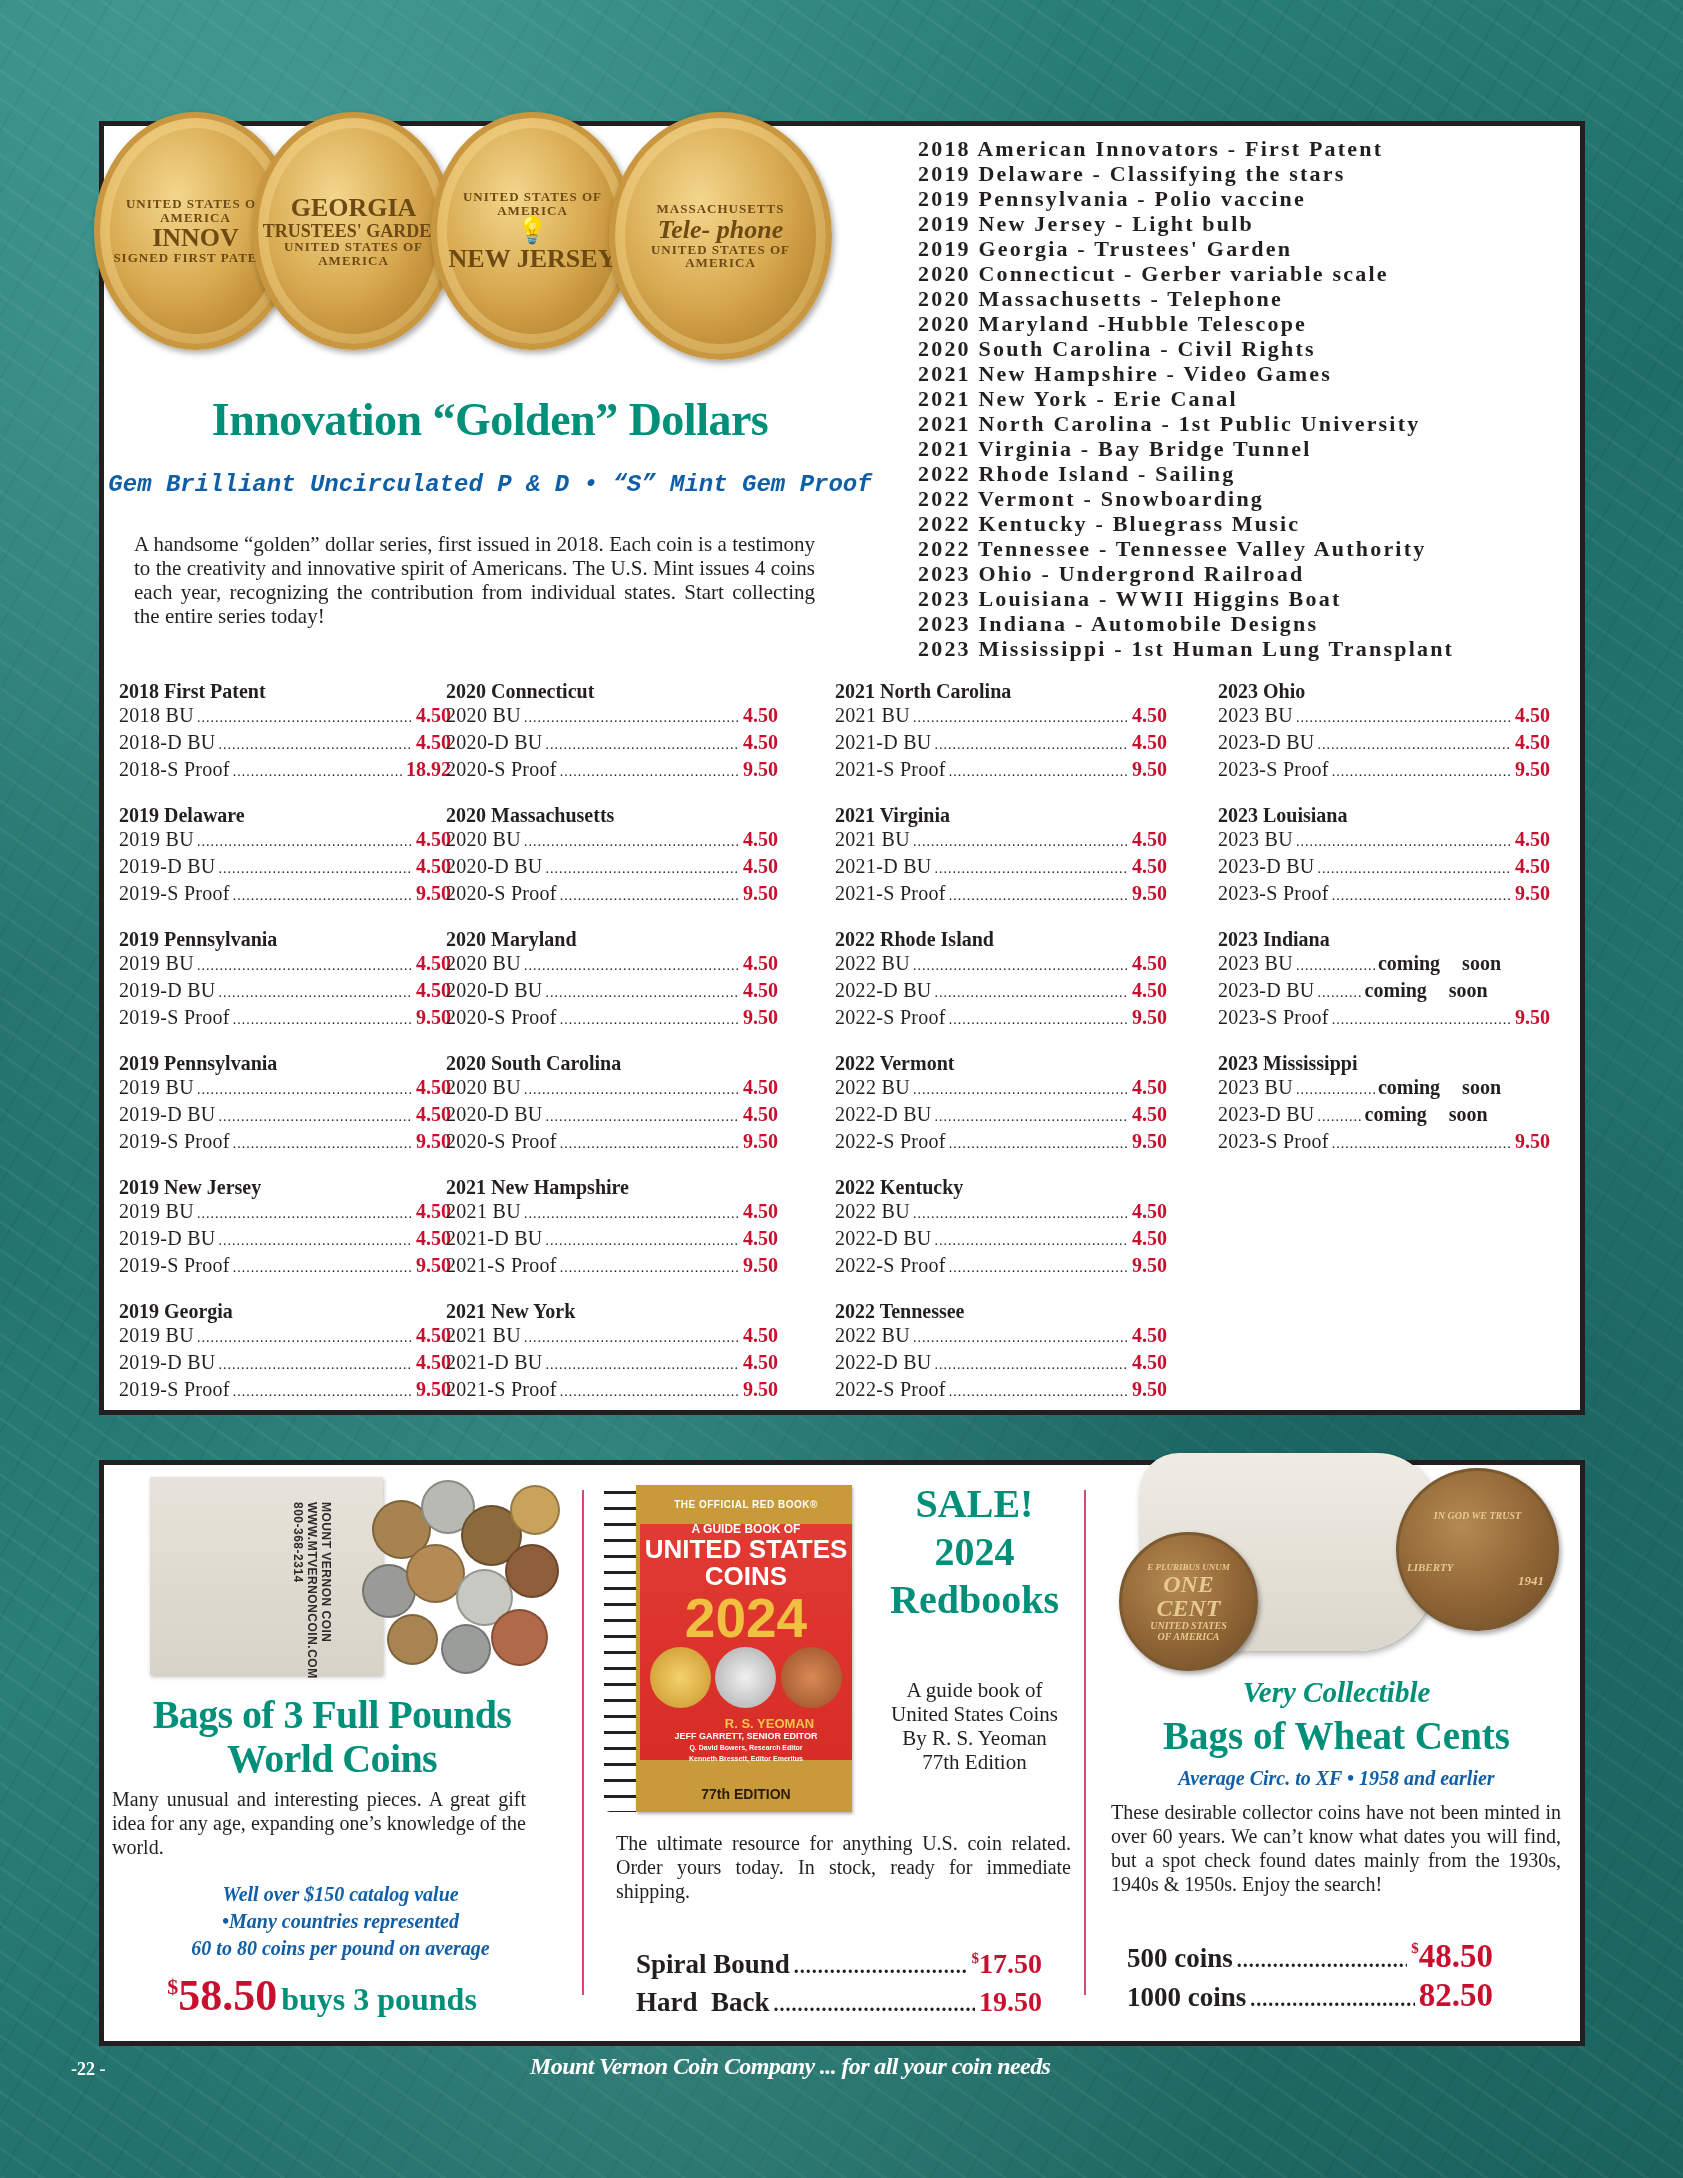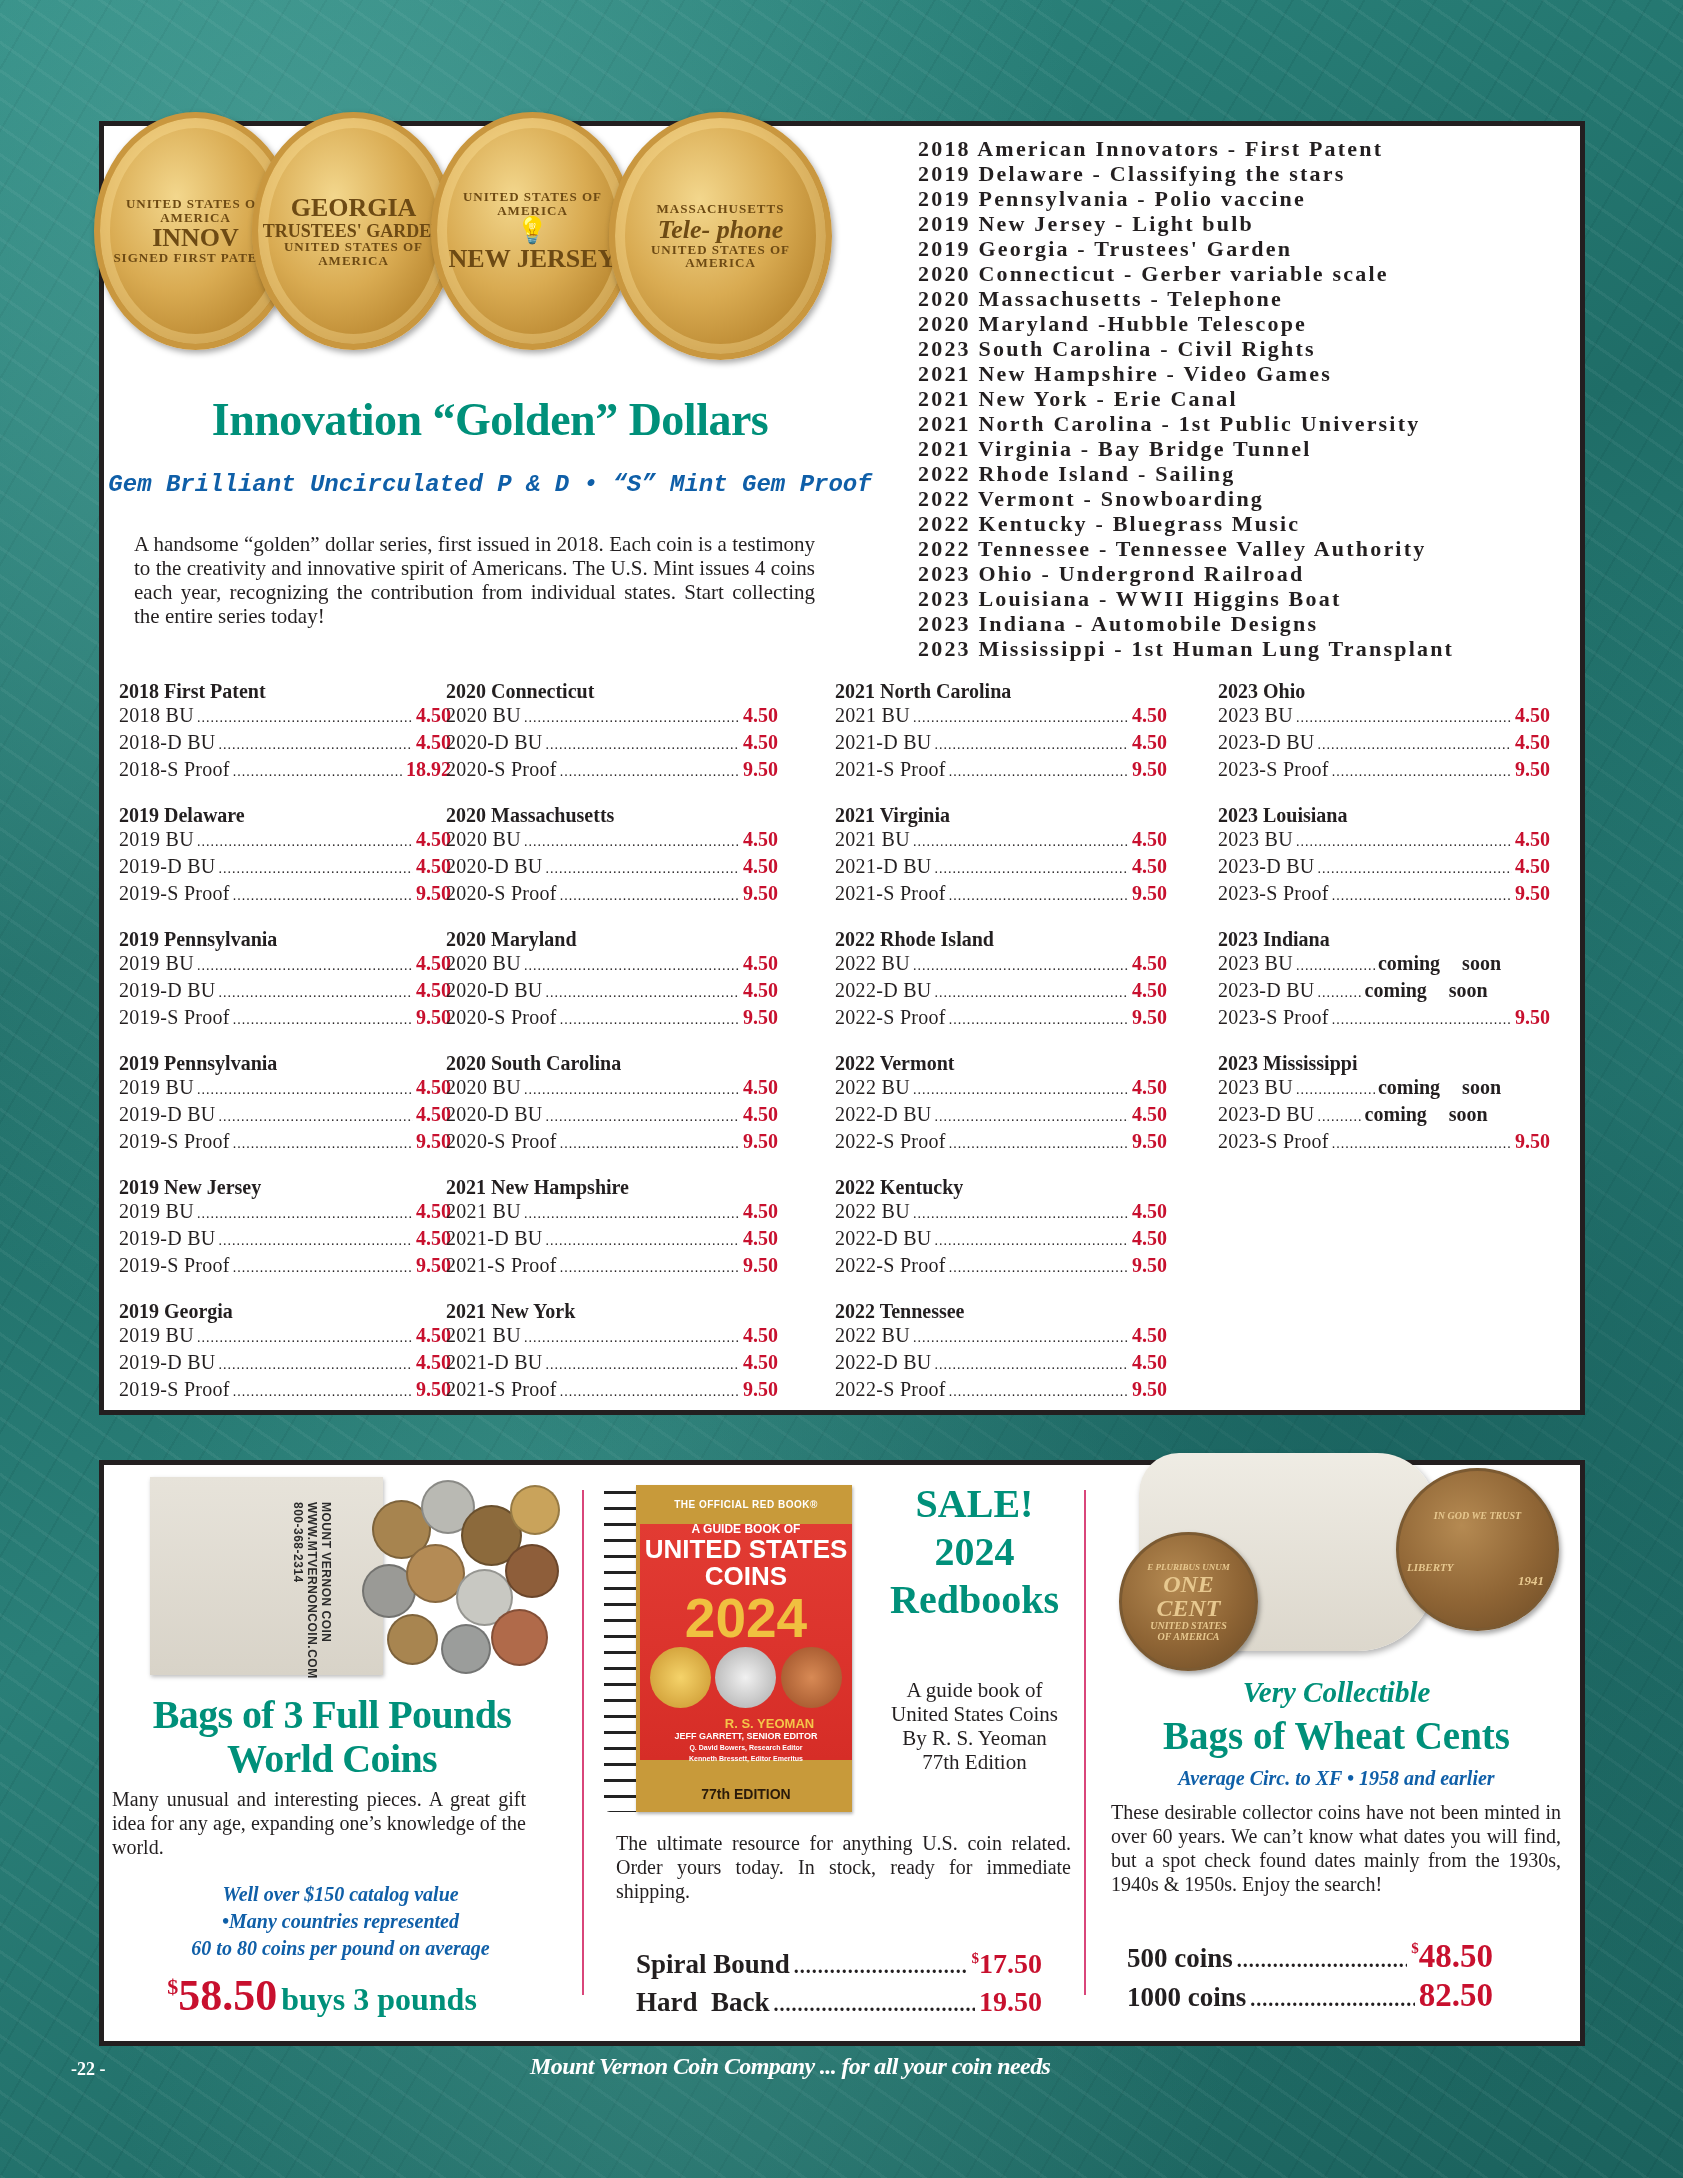--- a/index.html
+++ b/index.html
@@ -229,21 +229,21 @@
 
   <div class="innov-list">
     <div>2018 American Innovators - First Patent</div>
     <div>2019 Delaware - Classifying the stars</div>
     <div>2019 Pennsylvania - Polio vaccine</div>
     <div>2019 New Jersey - Light bulb</div>
     <div>2019 Georgia - Trustees' Garden</div>
     <div>2020 Connecticut - Gerber variable scale</div>
     <div>2020 Massachusetts - Telephone</div>
     <div>2020 Maryland -Hubble Telescope</div>
-    <div>2023 South Carolina - Civil Rights</div>
+    <div>2020 South Carolina - Civil Rights</div>
     <div>2021 New Hampshire - Video Games</div>
     <div>2021 New York - Erie Canal</div>
     <div>2021 North Carolina - 1st Public University</div>
     <div>2021 Virginia - Bay Bridge Tunnel</div>
     <div>2022 Rhode Island - Sailing</div>
     <div>2022 Vermont - Snowboarding</div>
     <div>2022 Kentucky - Bluegrass Music</div>
     <div>2022 Tennessee - Tennessee Valley Authority</div>
     <div>2023 Ohio - Undergrond Railroad</div>
     <div>2023 Louisiana - WWII Higgins Boat</div>

